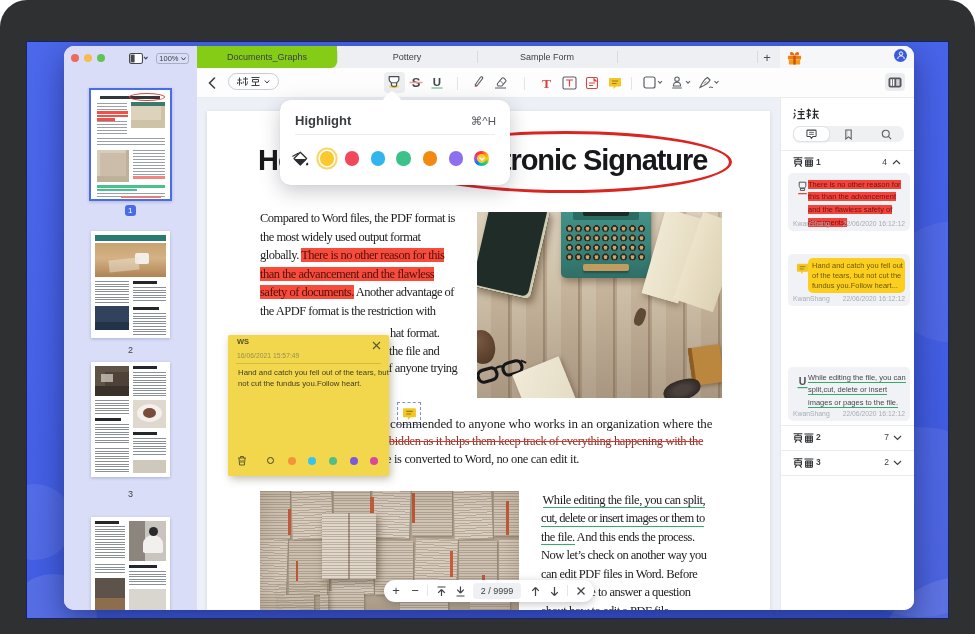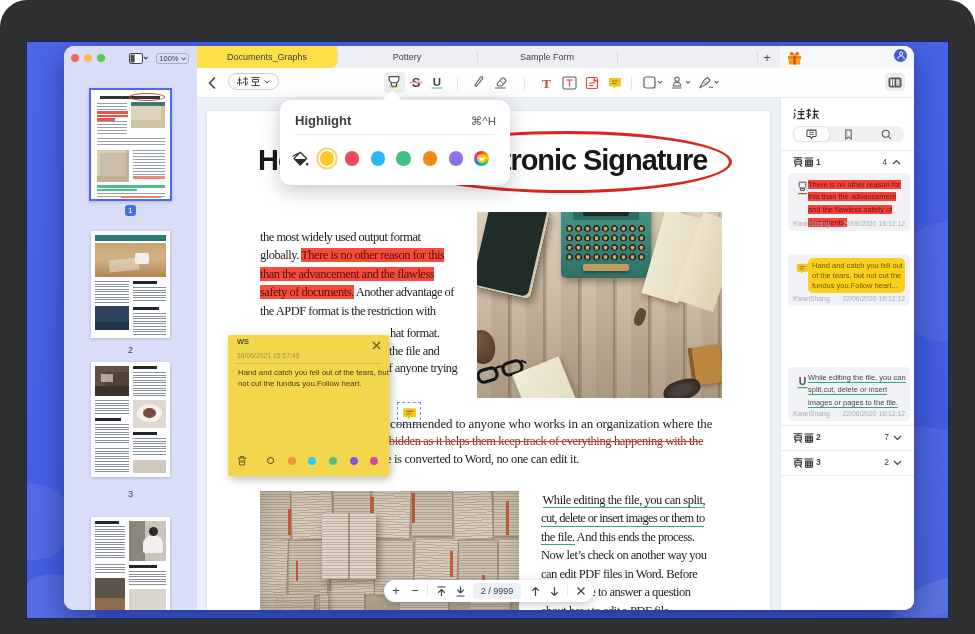--- a/index.html
+++ b/index.html
@@ -13,21 +13,21 @@
   .arc { position:absolute; background:rgba(255,255,255,0.10); }
   .window { position:absolute; left:37px; top:4px; width:850px; height:564px;
     background:#ffffff; border-radius:10px; overflow:hidden;
     box-shadow:0 10px 30px rgba(10,20,70,0.5); }
   
   .leftcol { position:absolute; left:0; top:0; width:133px; height:564px; background:#d9ddf8; }
   
   .tabrow { position:absolute; left:133px; top:0; width:717px; height:22px; background:#edeff3; }
   .tab { position:absolute; top:0; height:22px; width:140px; font-size:9px; color:#3d4043;
     display:flex; align-items:center; justify-content:center; }
-  .tab.active { background:#fde047; border-radius:0 0 6px 0; }
+  .tab.active { background:#84cc16; border-radius:0 0 6px 0; }
   .tabdiv { position:absolute; top:5px; width:1px; height:12px; background:#d8dade; }
   
   .toolbar { position:absolute; left:133px; top:22px; width:717px; height:30px;
     background:#fdfdfe; border-bottom:1px solid #ebecee; }
   
   .docarea { position:absolute; left:133px; top:52px; width:583px; height:512px; background:#eef0f7; }
   .page { position:absolute; left:10px; top:13px; width:563px; height:499px; background:#ffffff;
     box-shadow:0 1px 4px rgba(0,0,0,0.12); }
   
   .rightbar { position:absolute; left:716px; top:52px; width:134px; height:512px;
@@ -312,20 +312,21 @@
             <rect x="2.4" y="2.2" width="1.6" height="6.6" fill="#fff"></rect>
             <rect x="4.8" y="2.2" width="1.6" height="6.6" fill="#fff"></rect>
             <path d="M8.2 2.2 H11.6 V8.8 H8.2 Z" fill="#e8e9eb" opacity="0.85"></path>
           </svg>
         </div>
       </div>
       <div class="docarea">
         <div class="page">
           <div class="ptitle">How to Create Electronic Signature</div>
           <div class="ellipse"></div>
+          <div class="pline" style="left:53px; top:100px;">Compared to Word files, the PDF format is</div>
           <div class="pline" style="left:53px; top:118.5px;">the most widely used output format</div>
           <div class="pline" style="left:53px; top:137px;">globally. <span class="hlr">There is no other reason for this</span></div>
           <div class="pline" style="left:53px; top:174px;"><span class="hlr">safety of documents.</span> Another advantage of</div>
           <div class="pline" style="left:53px; top:155.5px;"><span class="hlr">than the advancement and the flawless</span></div>
           <div class="pline" style="left:53px; top:192.5px;">the APDF format is the restriction with</div>
           <div class="pline" style="left:183px; top:214.5px;">hat format.</div>
           <div class="pline" style="left:182px; top:232.5px;">the file and</div>
           <div class="pline" style="left:181.5px; top:250px;">f anyone trying</div>
 
           <div style="position:absolute; left:190px; top:291px; width:24px; height:23px; border:1px dashed #7a8fe8;"></div>

